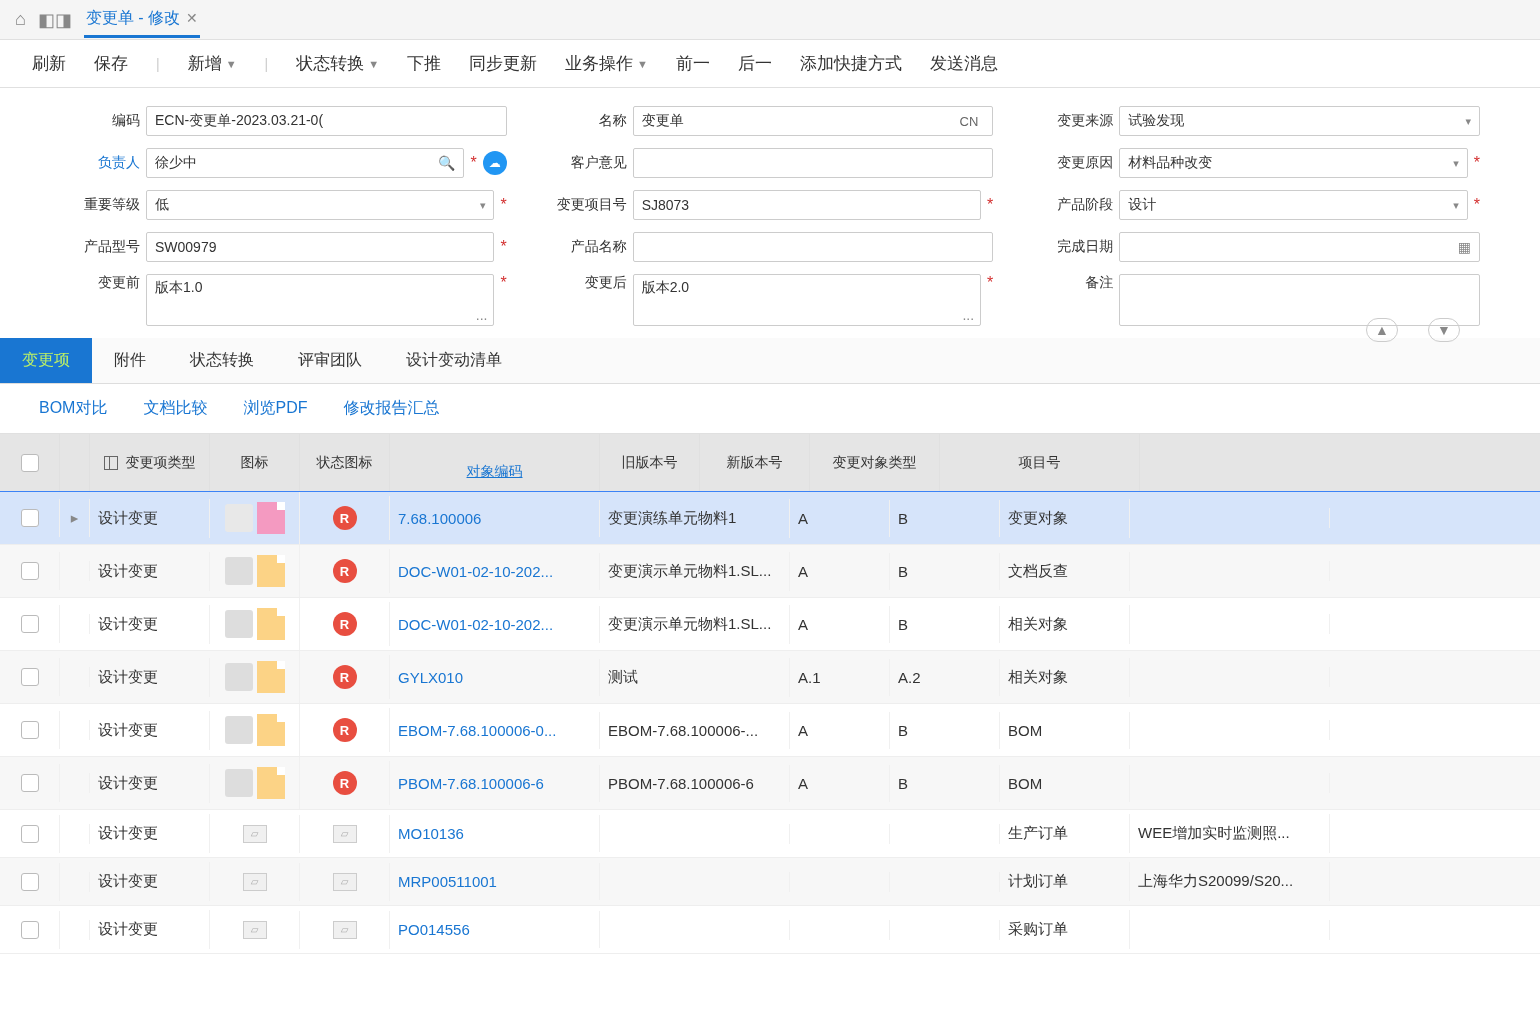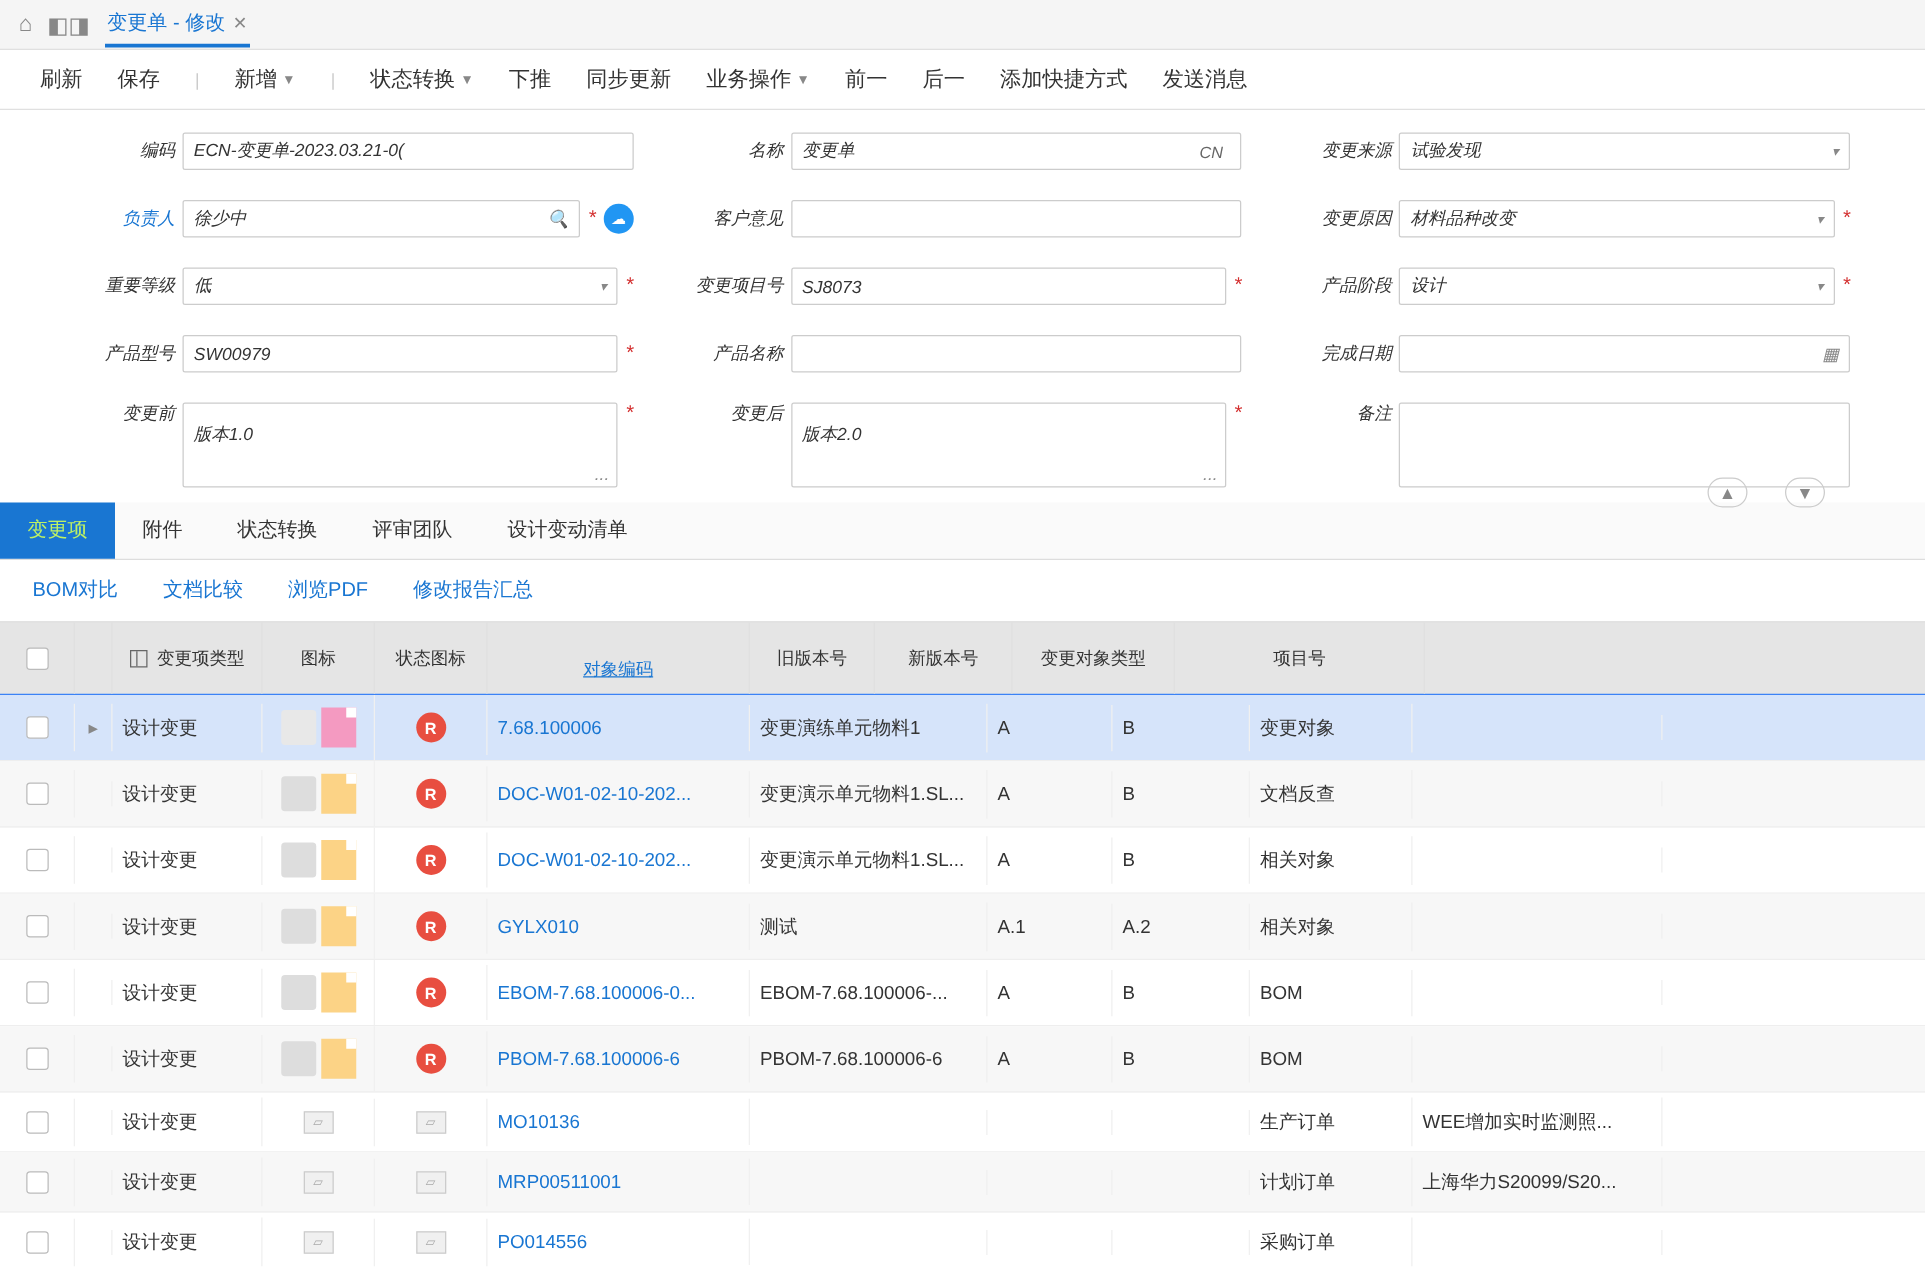--- a/index.html
+++ b/index.html
@@ -6,37 +6,37 @@
 body { font-family: "Microsoft YaHei", Arial, sans-serif; font-size: 14px; color: #333; background: #fff; width: 1540px; }
 .top-bar { display: flex; align-items: center; height: 40px; padding: 0 15px; border-bottom: 1px solid #e0e0e0; background: #f5f5f5; gap: 12px; }
 .top-bar .icon { color: #888; font-size: 18px; cursor: pointer; }
 .tab-title { color: #1976d2; font-size: 16px; padding: 6px 2px; border-bottom: 3px solid #1976d2; display: flex; align-items: center; gap: 6px; }
 .tab-close { color: #888; cursor: pointer; font-size: 14px; }
 .toolbar { display: flex; align-items: center; height: 48px; padding: 0 32px; gap: 28px; border-bottom: 1px solid #e0e0e0; }
 .toolbar-item { font-size: 17px; cursor: pointer; display: flex; align-items: center; gap: 4px; }
 .toolbar-sep { color: #ccc; }
 .chevron { color: #888; font-size: 11px; }
 .form-area { padding: 18px 60px 12px 60px; position: relative; }
-.form-grid { display: grid; grid-template-columns: 1fr 1fr 1fr; gap: 24px 40px; font-style: italic; }
+.form-grid { display: grid; grid-template-columns: 1fr 1fr 1fr; gap: 12px 40px; }
 .field { display: flex; align-items: center; gap: 6px; }
 .field-label { width: 80px; text-align: right; font-size: 14px; flex-shrink: 0; }
 .field-label.link { color: #1976d2; cursor: pointer; }
 .field-input { flex: 1; height: 30px; border: 1px solid #ccc; border-radius: 2px; padding: 0 8px; font-size: 14px; background: #fff; position: relative; display:flex; align-items:center; }
-.field-input.ta { height: 68px; align-items:flex-start; padding-top:16px; }
+.field-input.ta { height: 52px; align-items:flex-start; padding-top:4px; }
 .field-select::after { content: "▾"; position: absolute; right: 8px; color: #888; font-size: 11px; }
 .field-search-icon { color: #888; margin-left: auto; font-size: 14px; }
 .req { color: #d32f2f; font-size: 16px; }
 .cn-badge { margin-left: auto; color: #666; font-size: 13px; padding-right:6px; }
 .circle-badge { width: 24px; height: 24px; border-radius: 50%; background: #2196f3; color: #fff; display:flex; align-items:center; justify-content:center; font-size:12px; }
 .nav-arrows { position: absolute; right: 80px; bottom: -4px; display: flex; gap: 30px; }
 .nav-arrow { width: 32px; height: 24px; border: 1px solid #ccc; border-radius: 12px; display:flex; align-items:center; justify-content:center; color:#888; cursor:pointer; font-size:14px; }
 .subtabs { display: flex; border-bottom: 1px solid #ddd; background: #fafafa; }
 .subtab { padding: 12px 22px; font-size: 16px; cursor: pointer; }
 .subtab.active { background: #1976d2; color: #bef264; }
-.link-bar { display: flex; gap: 36px; padding: 14px 26px; }
+.link-bar { display: flex; gap: 36px; padding: 14px 26px; margin-left: 13px; }
 .link-bar a { color: #1976d2; font-size: 16px; cursor: pointer; }
 .grid-header { display: flex; background: #e5e5e5; border-top: 1px solid #e0e0e0; border-bottom: 1px solid #3b82f6; font-size: 14px; }
 .grid-row { display: flex; border-bottom: 1px solid #eee; align-items:center; font-size: 15px; min-height: 48px; }
 .grid-row.sel { background: #d6e4fa; }
 .grid-row:nth-child(even):not(.sel) { background: #f7f7f7; }
 .cell { padding: 10px 8px; border-right: 1px solid #f0f0f0; overflow: hidden; text-overflow: ellipsis; white-space: nowrap; display:flex; align-items:center; gap:4px; }
 .grid-header .cell { border-right: 1px solid #e0e0e0; font-weight: normal; justify-content:center; }
 .c-check { width: 60px; justify-content:center; }
 .c-exp { width: 30px; justify-content:center; color:#888; cursor:pointer; }
 .c-type { width: 120px; }

